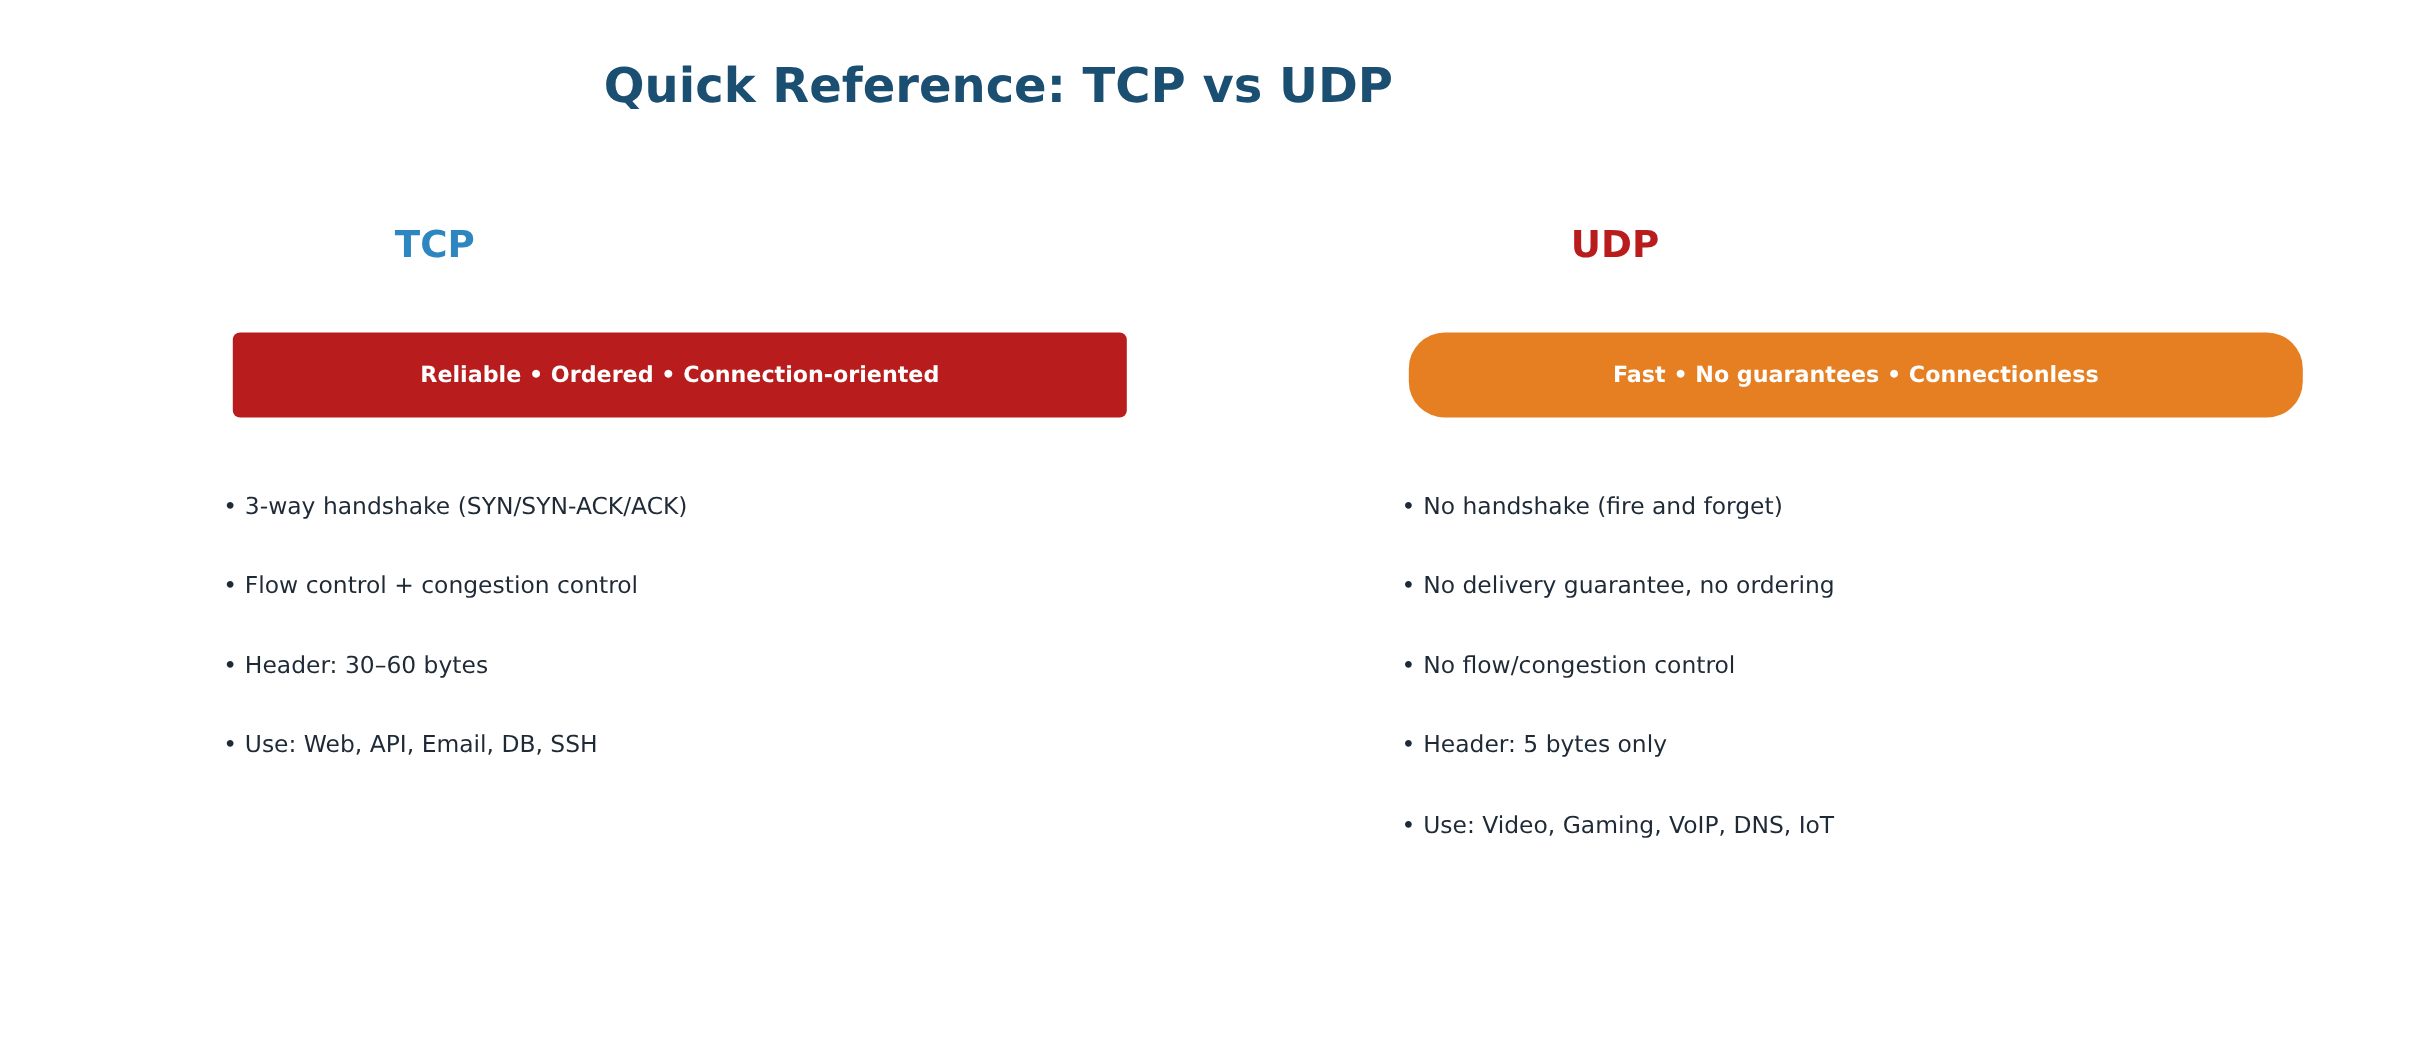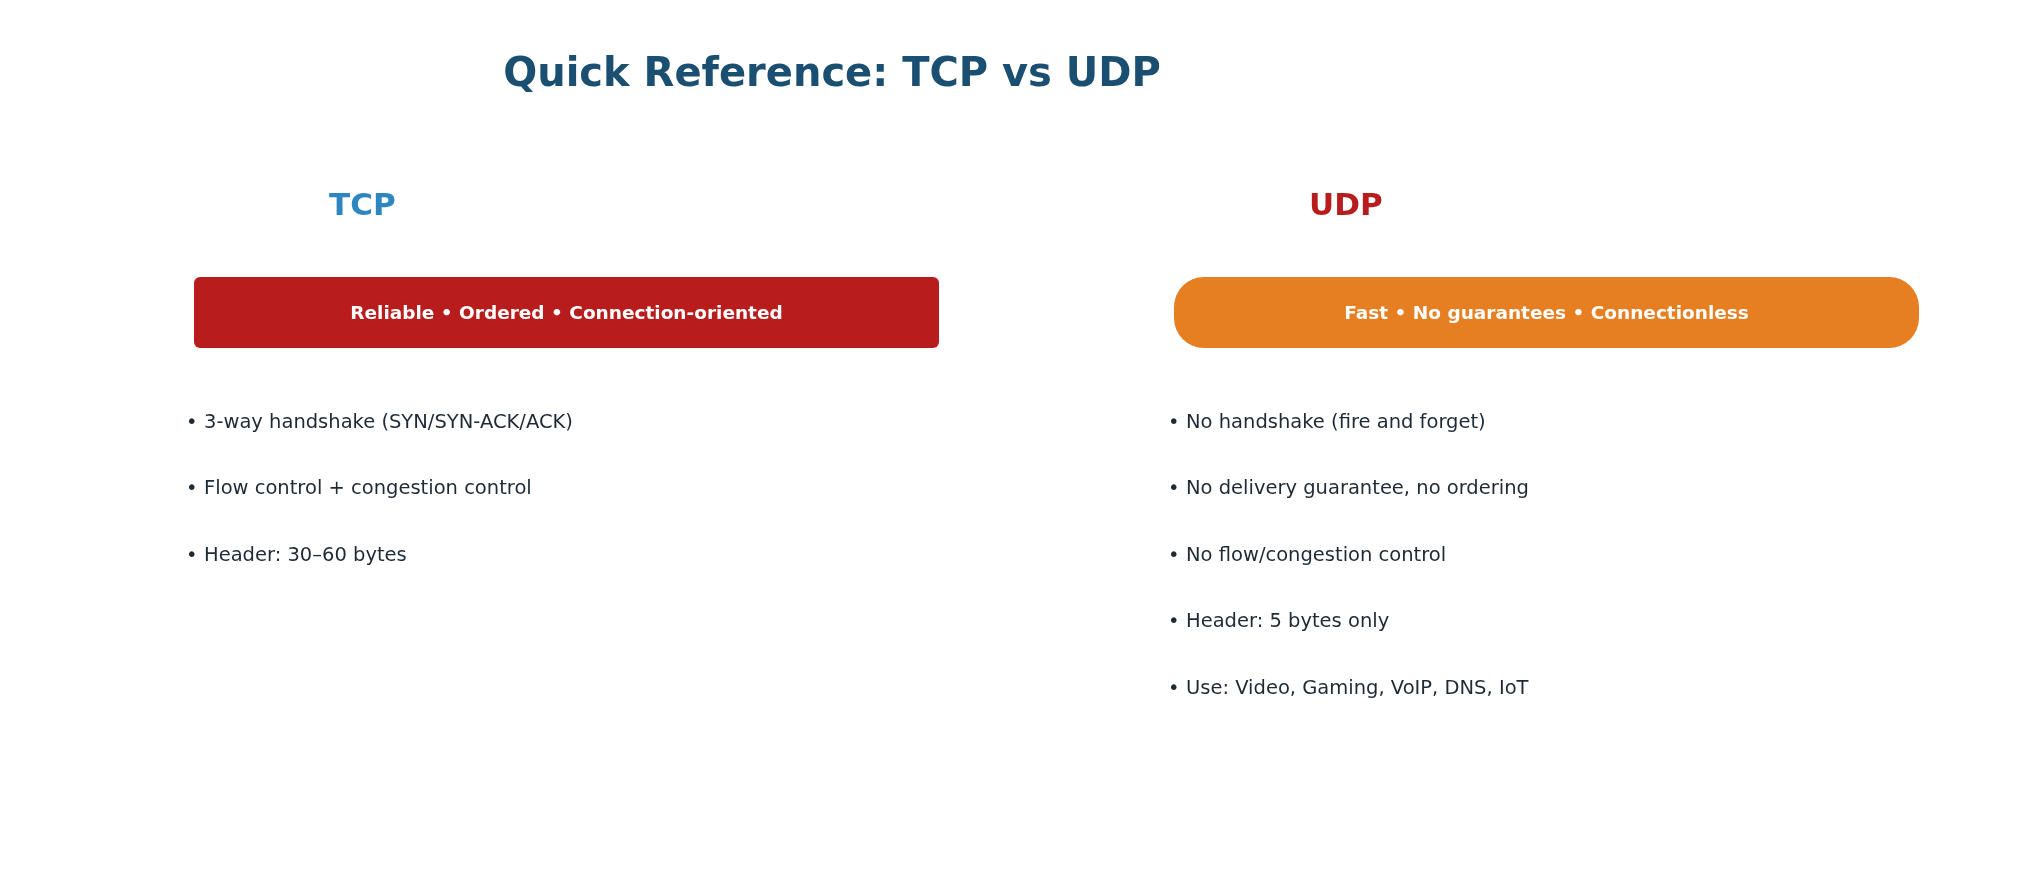--- a/index.html
+++ b/index.html
@@ -34,20 +34,21 @@
   <span>Reliable • Ordered • Connection-oriented</span>
 </div>
 <div class="summary-box udp-box">
   <span>Fast • No guarantees • Connectionless</span>
 </div>
 
 <ul class="bullet-list tcp-list">
   <li class="bullet-item"><span class="bullet-dot">•</span><span>3-way handshake (SYN/SYN-ACK/ACK)</span></li>
   <li class="bullet-item"><span class="bullet-dot">•</span><span>Flow control + congestion control</span></li>
   <li class="bullet-item"><span class="bullet-dot">•</span><span>Header: 30–60 bytes</span></li>
+  <li class="bullet-item"><span class="bullet-dot">•</span><span>Use: Web, API, Email, DB, SSH</span></li>
 </ul>
 
 <ul class="bullet-list udp-list">
   <li class="bullet-item"><span class="bullet-dot">•</span><span>No handshake (fire and forget)</span></li>
   <li class="bullet-item"><span class="bullet-dot">•</span><span>No delivery guarantee, no ordering</span></li>
   <li class="bullet-item"><span class="bullet-dot">•</span><span>No flow/congestion control</span></li>
   <li class="bullet-item"><span class="bullet-dot">•</span><span>Header: 5 bytes only</span></li>
   <li class="bullet-item"><span class="bullet-dot">•</span><span>Use: Video, Gaming, VoIP, DNS, IoT</span></li>
 </ul>
 

